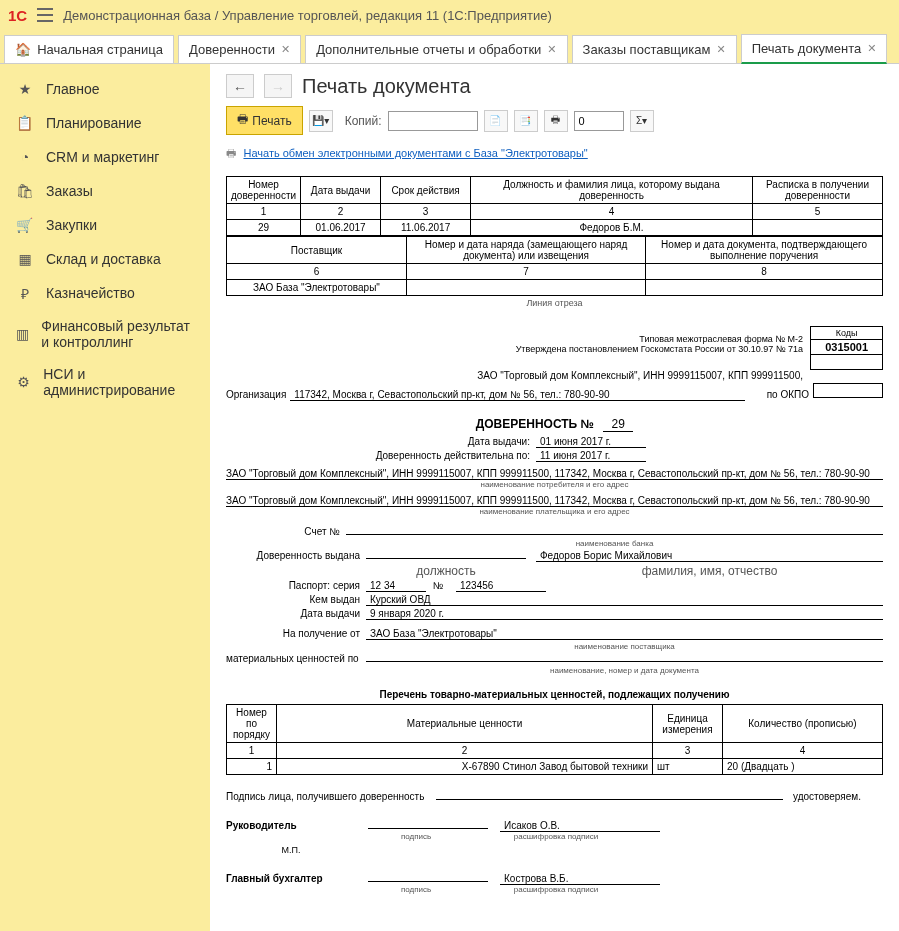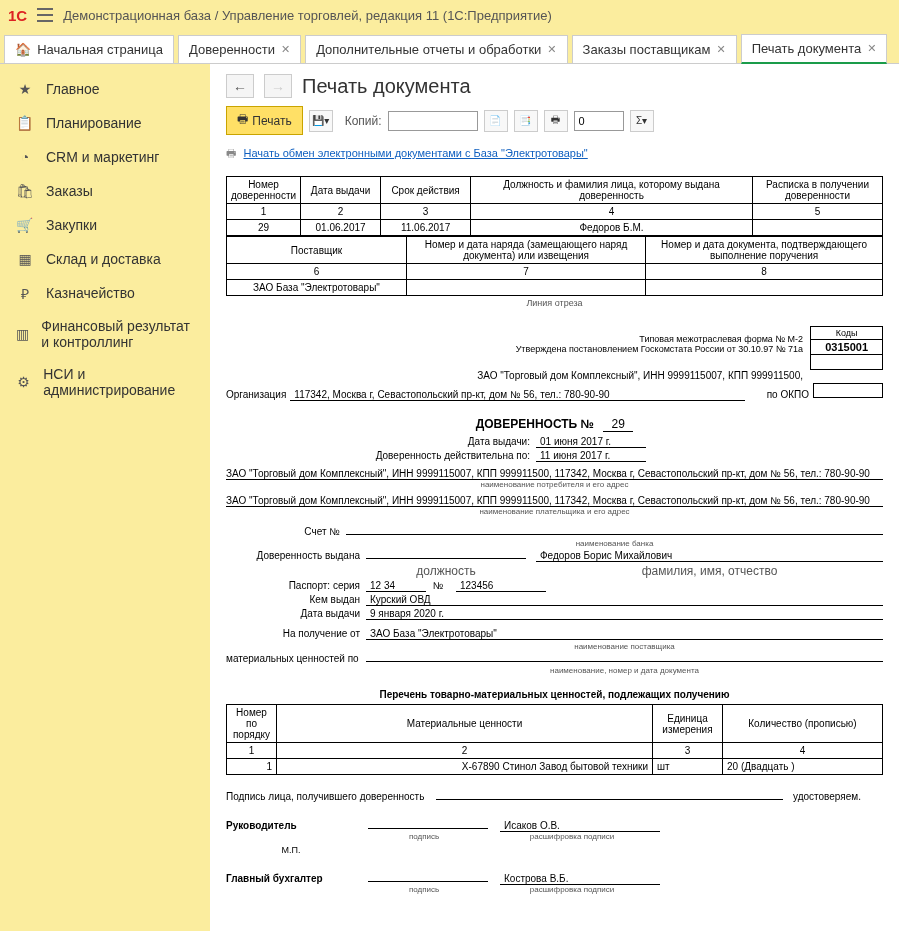--- a/index.html
+++ b/index.html
@@ -80,21 +80,21 @@
   
   .sigrow { display:flex; font-size:10px; margin:16px 0 2px 0; align-items:baseline; gap:10px;}
   .sigrow .slab1 { width:200px;}
   .sigrow .sblank { border-bottom:1px solid #000; flex:1;}
   .sigrow .stail { width:90px;}
   
   .bossrow { display:flex; font-size:10px; margin:18px 0 0 0; align-items:baseline; gap:12px;}
   .bossrow .bl { font-weight:bold; width:130px;}
   .bossrow .bsig { border-bottom:1px solid #000; width:120px; text-align:center; }
   .bossrow .bname { border-bottom:1px solid #000; width:160px; padding:0 4px;}
-  .subrow { display:flex; font-size:8px; color:#555; gap:8px;}
+  .subrow { display:flex; font-size:8px; color:#555; gap:0;}
   .subrow .s1 { width:130px;}
   .subrow .s2 { width:120px; text-align:center;}
   .subrow .s3 { width:160px; text-align:center;}
   .mp { font-size:9px; text-align:center; width:130px; margin-top:4px;}
 </style>
 </head>
 <body>
 
 <div class="titlebar">
   <span class="logo-1c">1C</span>

